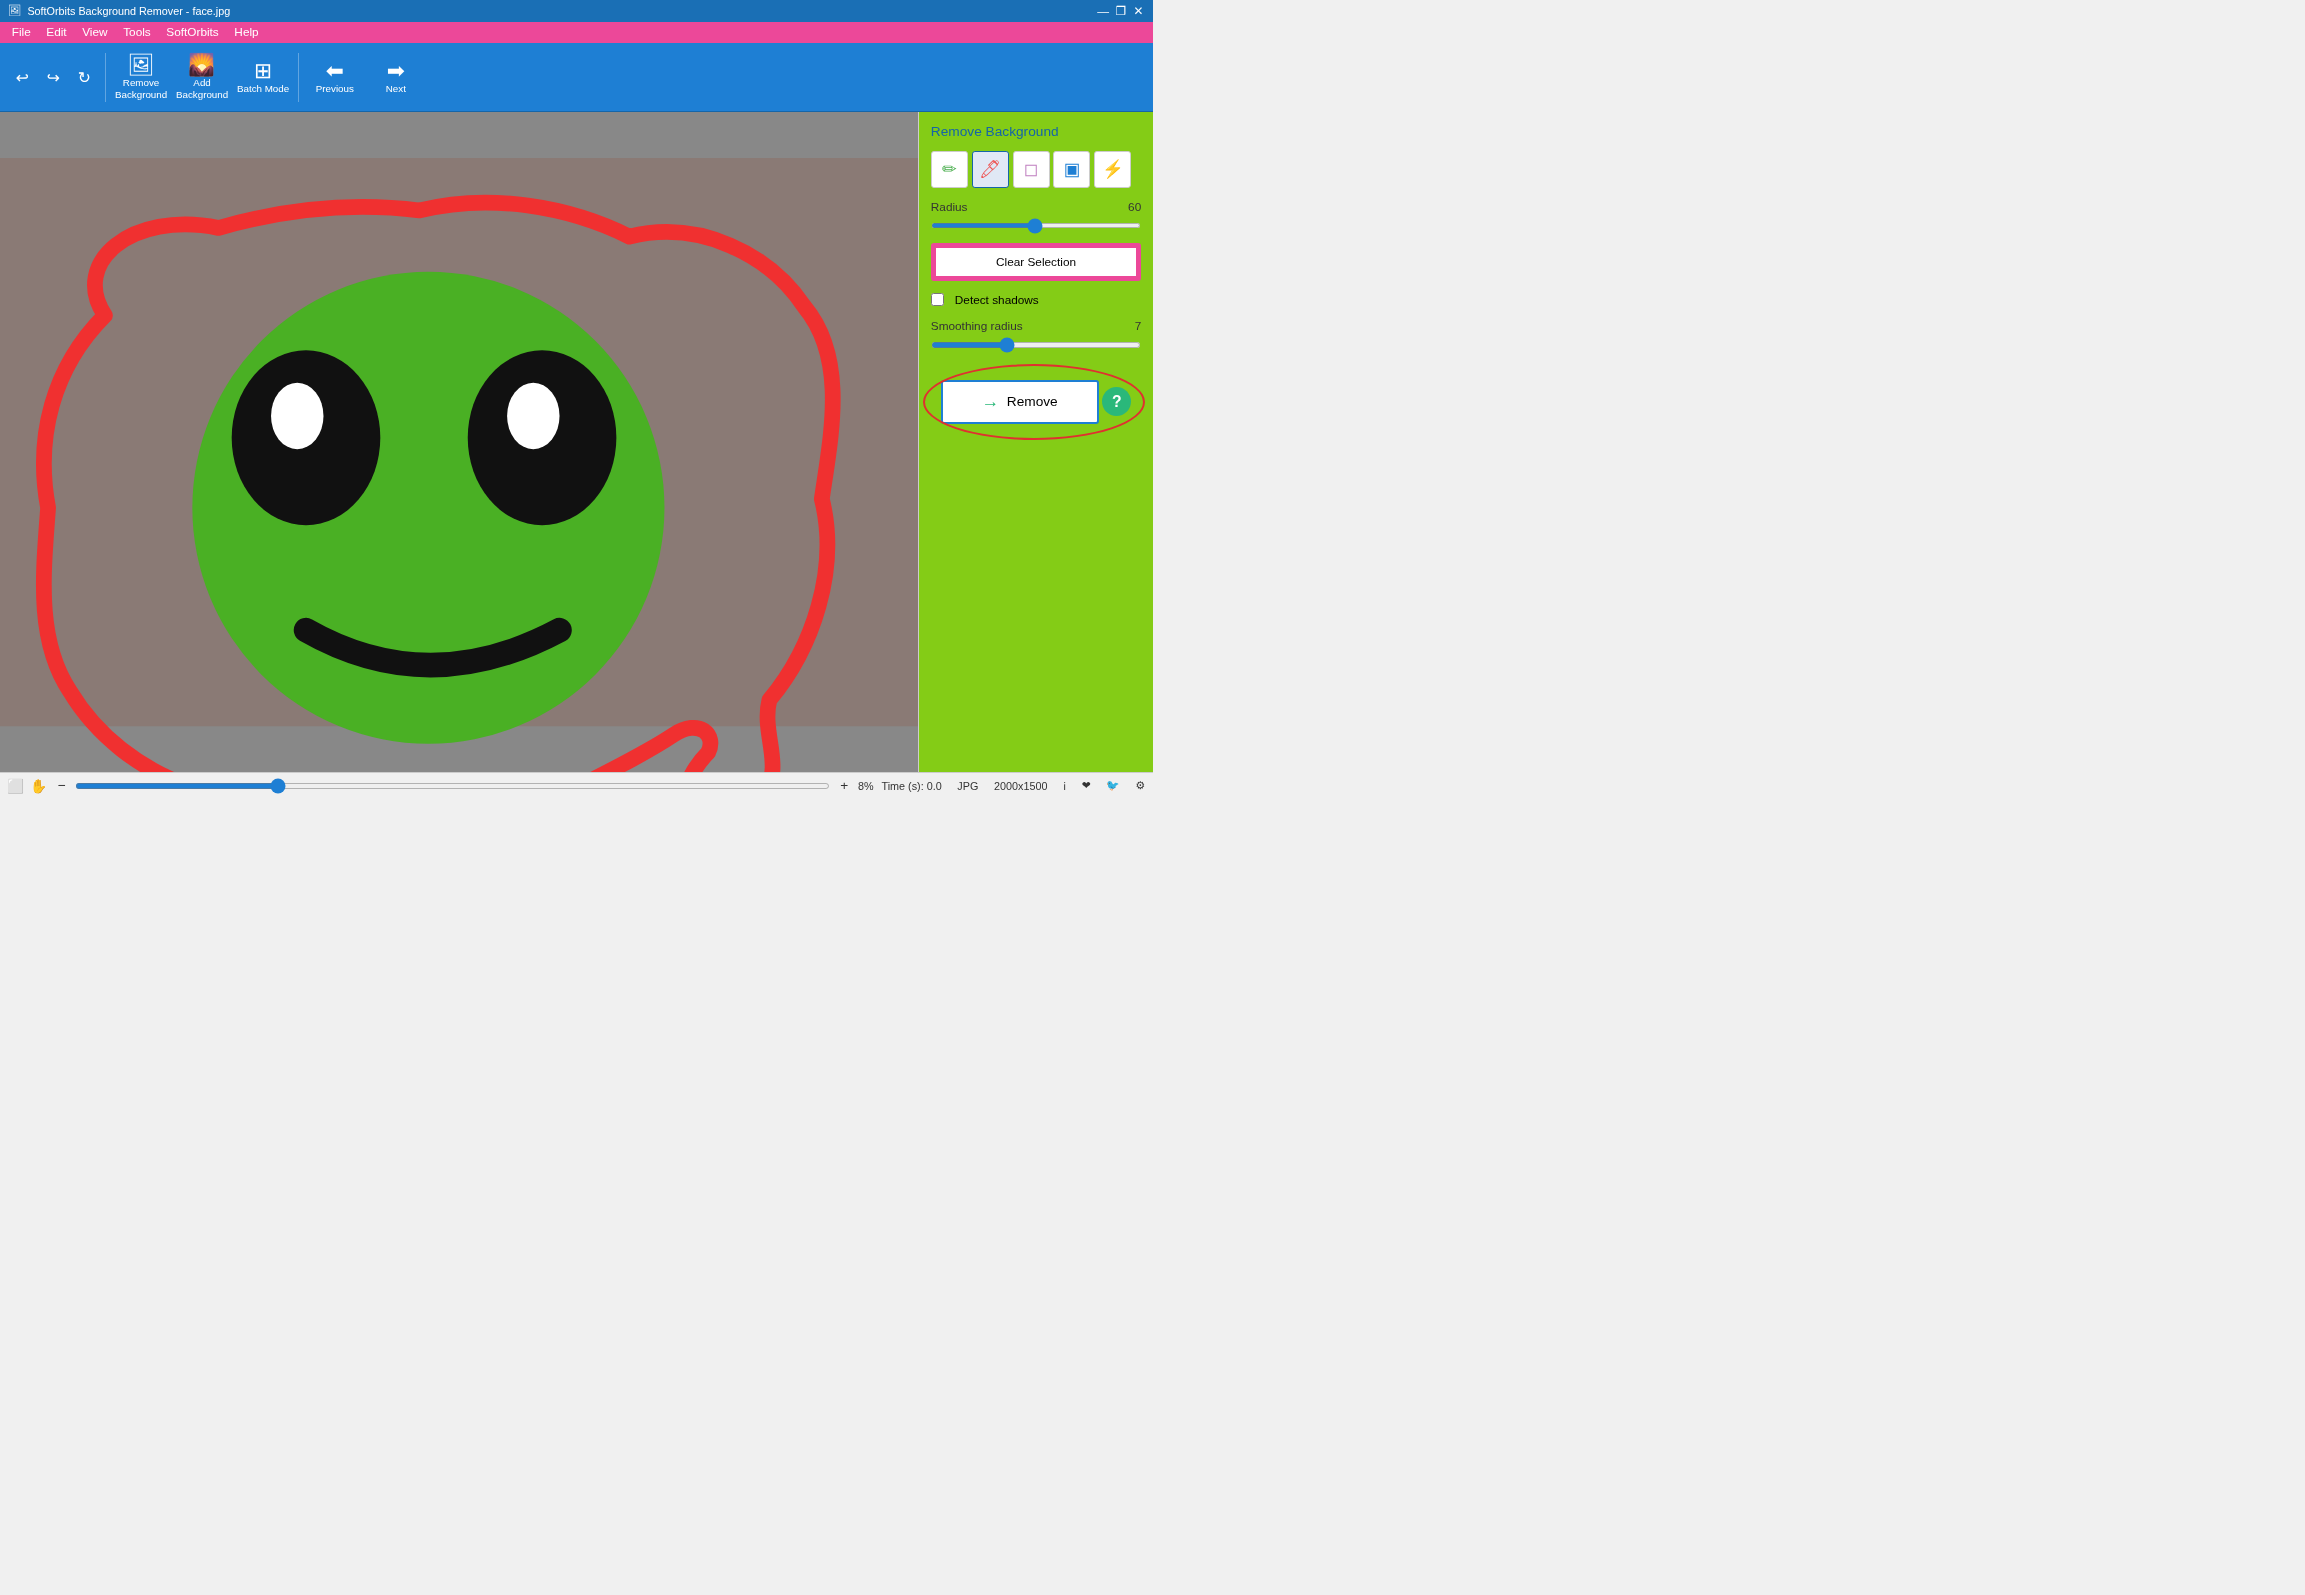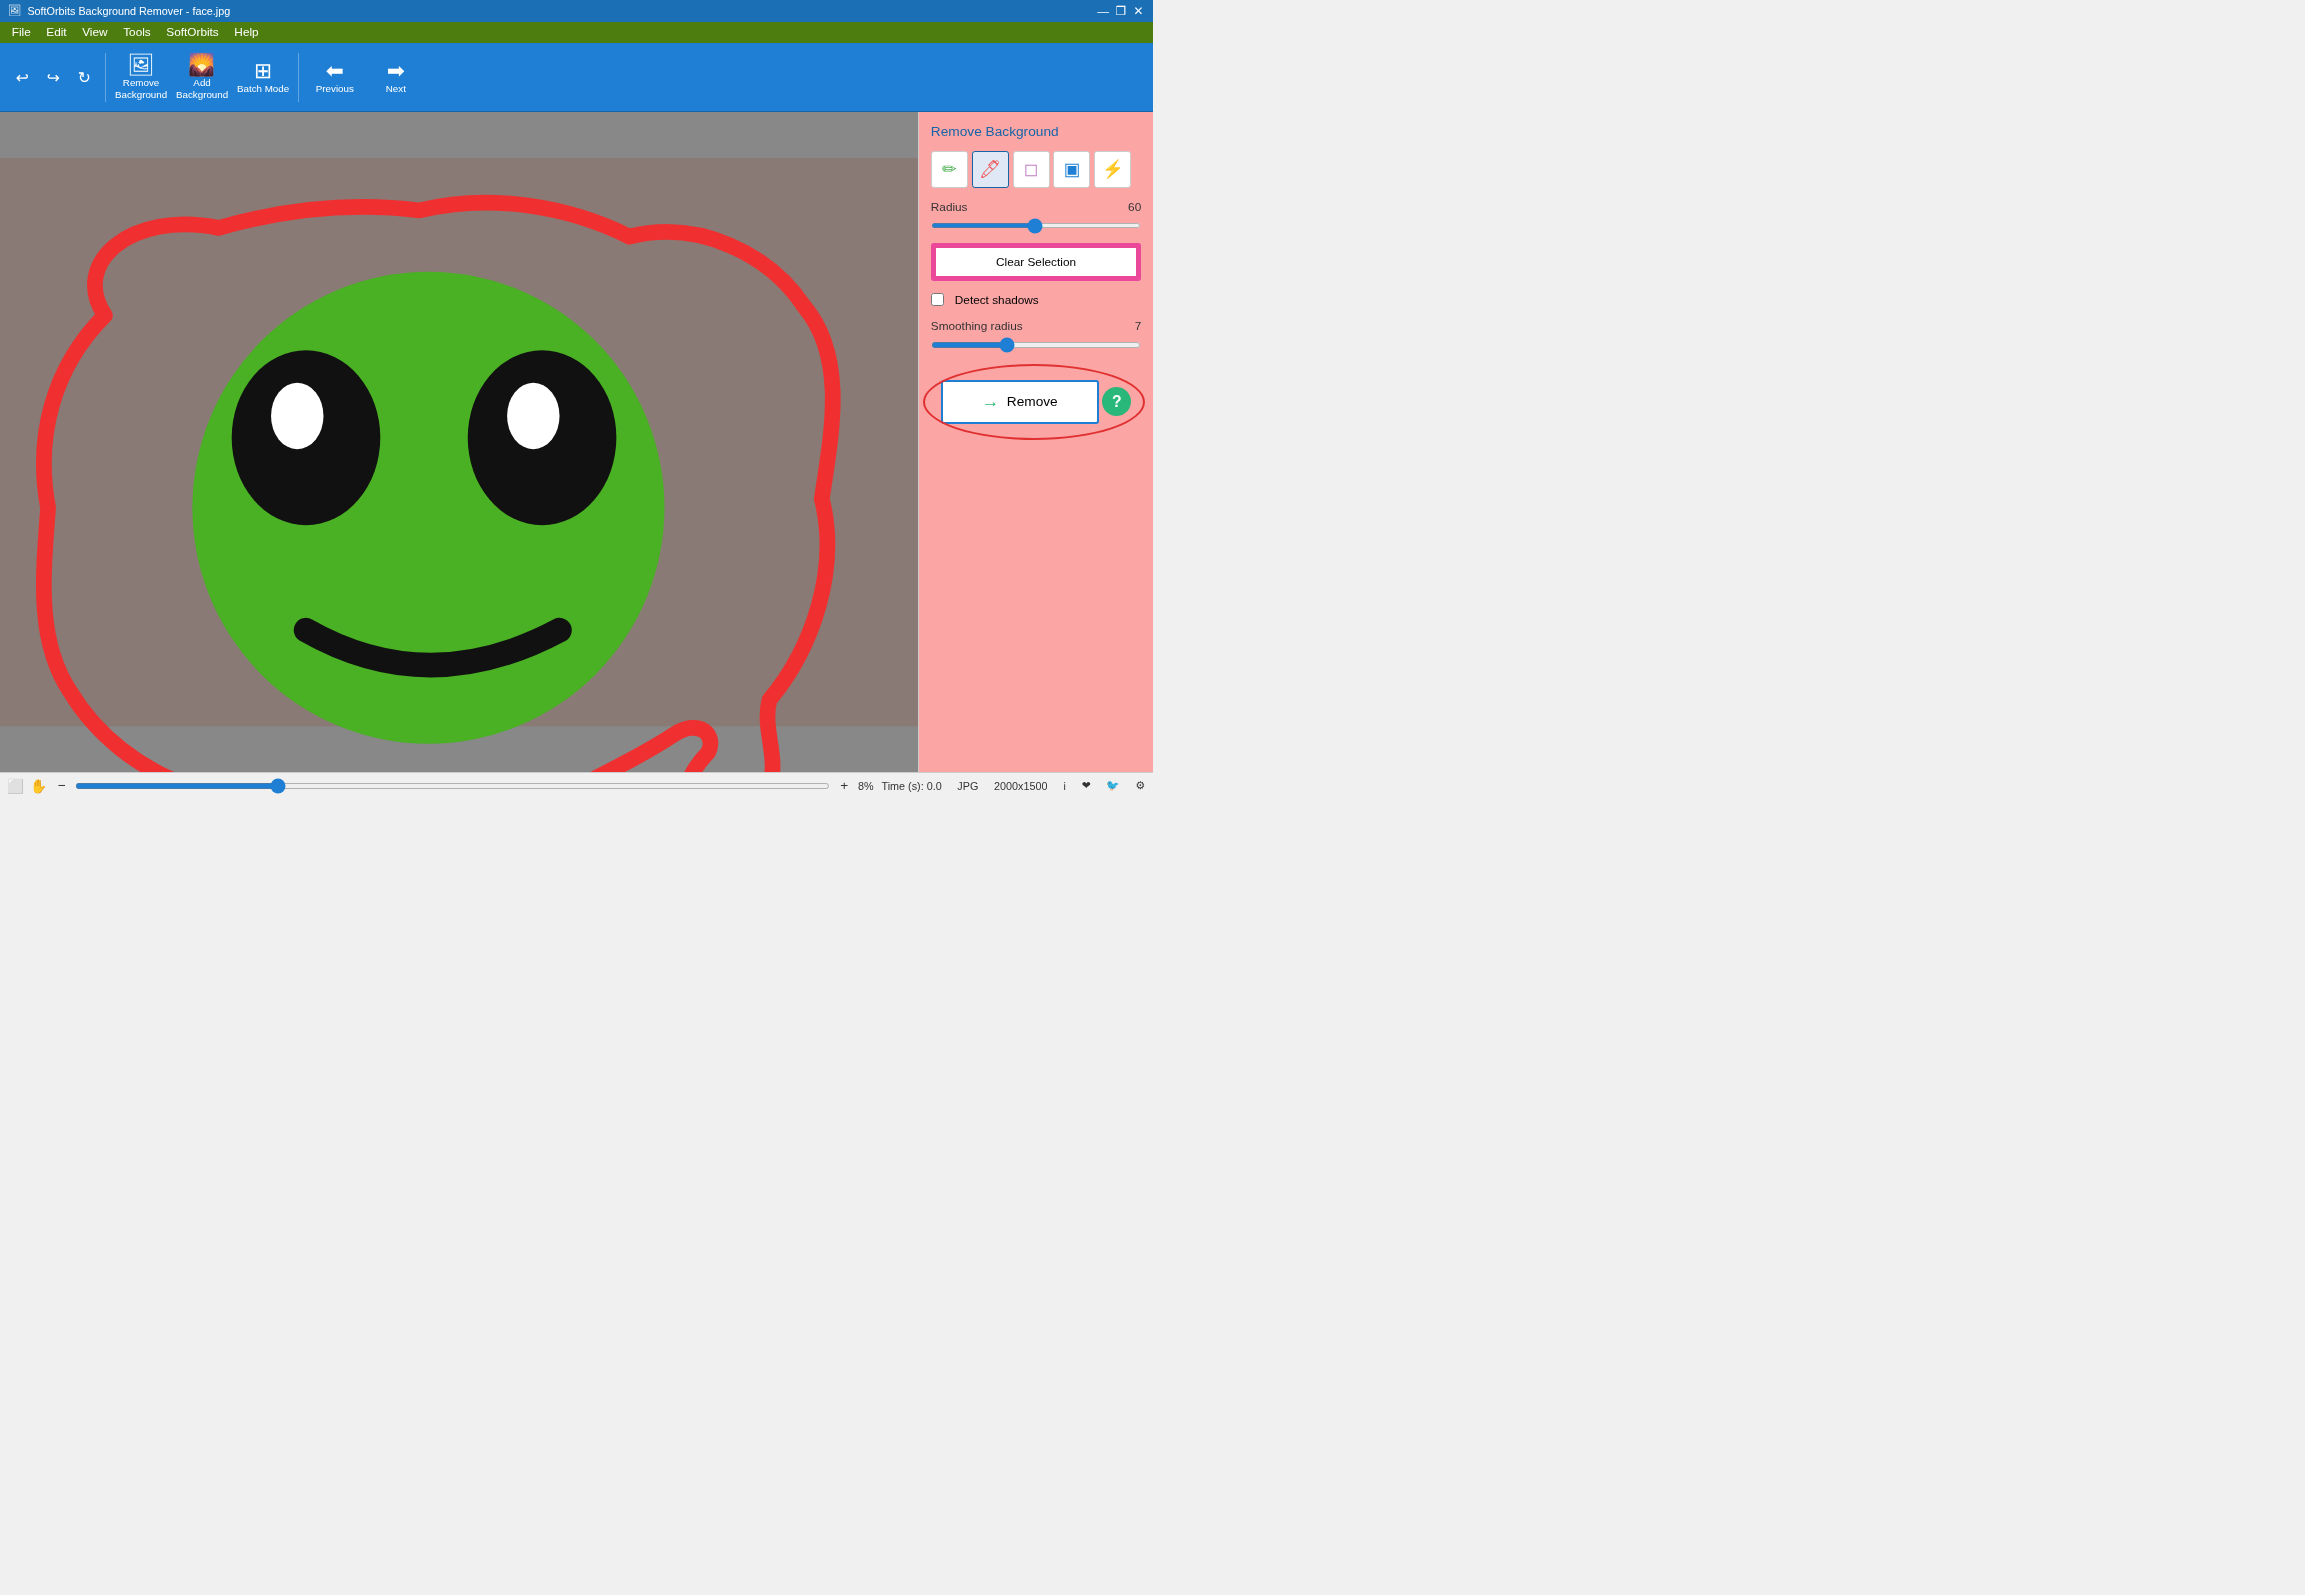--- a/index.html
+++ b/index.html
@@ -15,21 +15,21 @@
       padding: 0 7.8px;
       color: white;
       font-size: 10.8px;
     }
     #titlebar-left { display: flex; align-items: center; gap: 5.9px; }
     #titlebar-controls { display: flex; gap: 3.9px; }
     .title-btn { width: 13.7px; height: 13.7px; background: none; border: none; color: white; cursor: pointer; font-size: 11.8px; display: flex; align-items: center; justify-content: center; }
 
     
     #menubar {
-      background: #4d7c0f;
+      background: #ec4899;
       height: 21.6px;
       display: flex;
       align-items: center;
       padding: 0 3.9px;
       color: white;
       font-size: 11.8px;
     }
     .menu-item { padding: 2px 7.8px; cursor: pointer; }
 
     
@@ -73,21 +73,21 @@
     #canvas-area {
       flex: 1;
       background: #888;
       position: relative;
       overflow: hidden;
     }
 
     
     #right-panel {
       width: 235px;
-      background: #fca5a5;
+      background: #84cc16;
       border-left: 1px solid #ccc;
       padding: 11.8px;
       overflow-y: auto;
     }
     #panel-title {
       font-size: 13.7px;
       color: #1565a8;
       font-weight: normal;
       margin-bottom: 11.8px;
     }

